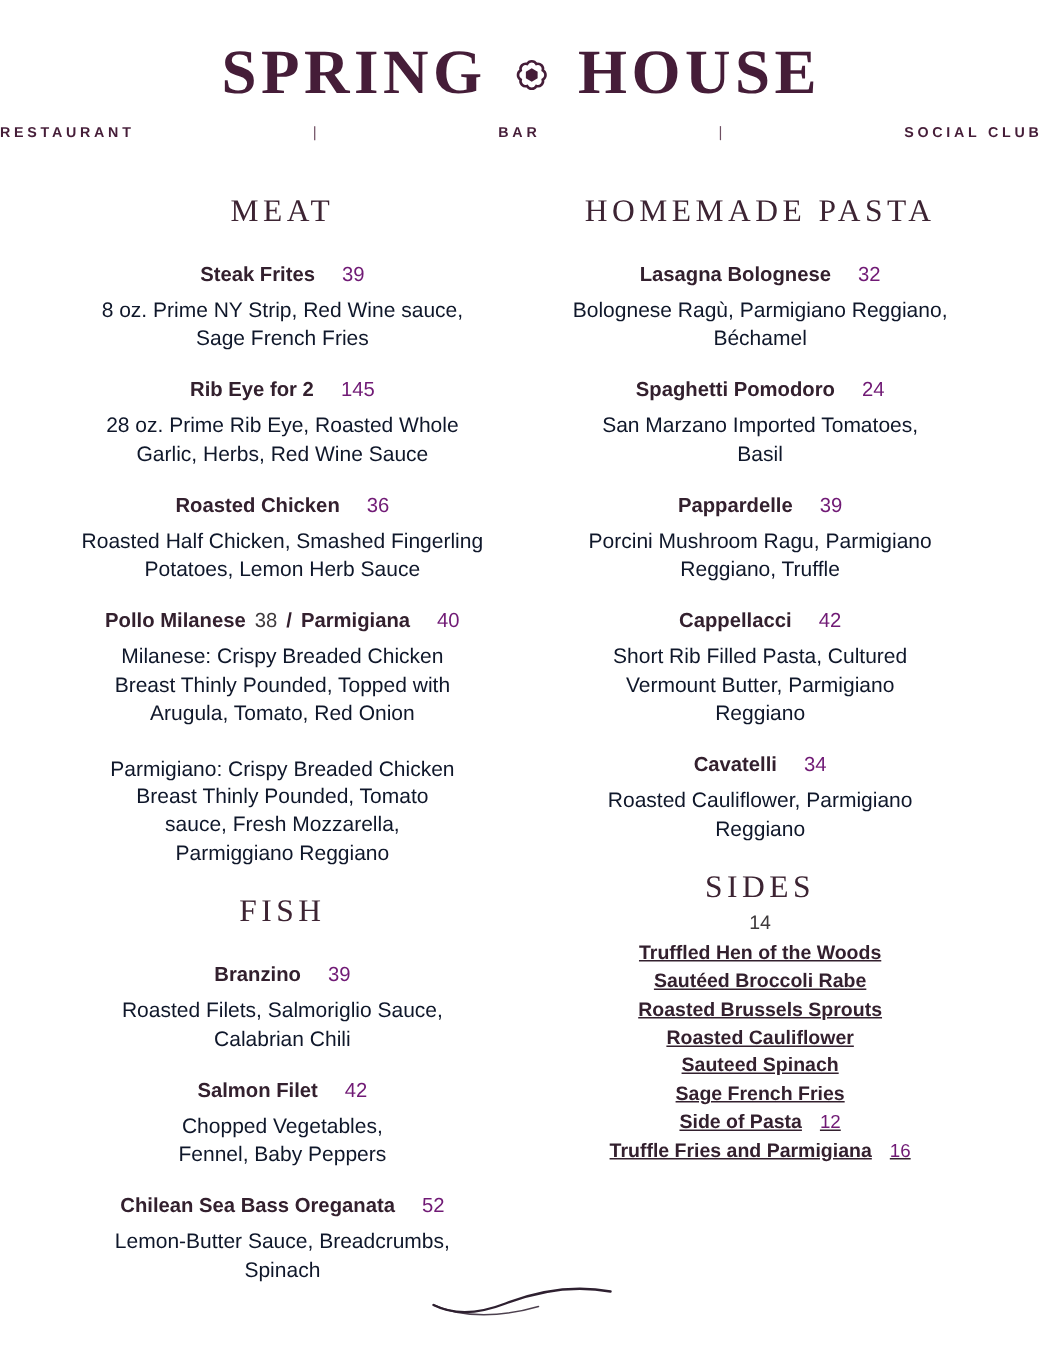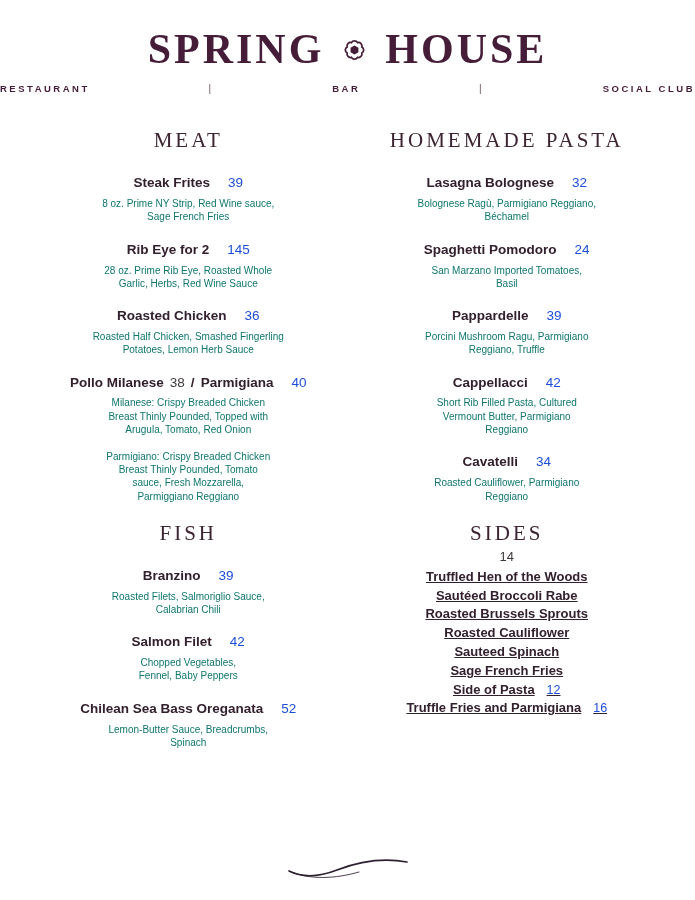--- a/index.html
+++ b/index.html
@@ -66,27 +66,27 @@
   .item-head {
     display: flex;
     justify-content: center;
     align-items: baseline;
     gap: 6px;
     font-size: 13.5px;
     font-weight: bold;
     color: #33202e;
     line-height: 1.25;
   }
-  .item-price { font-weight: 400; color: #1d4ed8; margin-left: 12px; }
+  .item-price { font-weight: 400; color: #701a75; margin-left: 12px; }
   .item-price-inline { font-weight: 400; color: #3e3a3c; }
   .item-desc {
     margin: 5px 0 0;
-    font-size: 10px;
+    font-size: 14px;
     line-height: 1.33;
-    color: #0f766e;
+    color: #0f172a;
     white-space: pre-line;
     text-align: center;
   }
 
   
   .section.compact .section-heading { margin-bottom: 2px; }
   .section-price-note {
     text-align: center;
     font-size: 13px;
     color: #3e3a3c;

